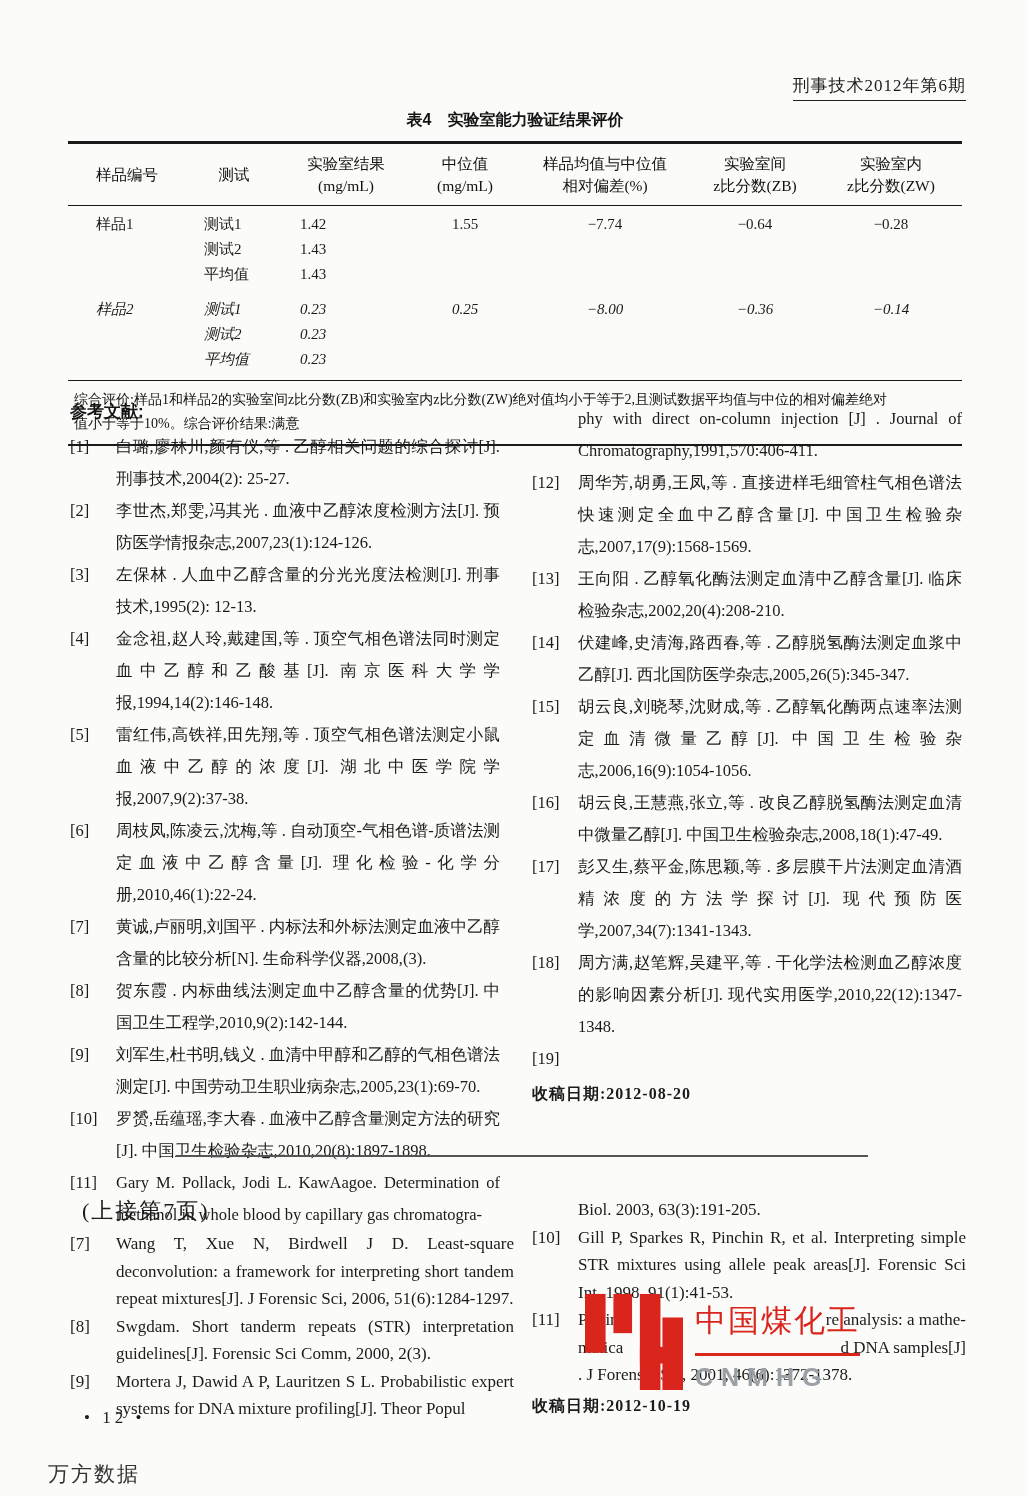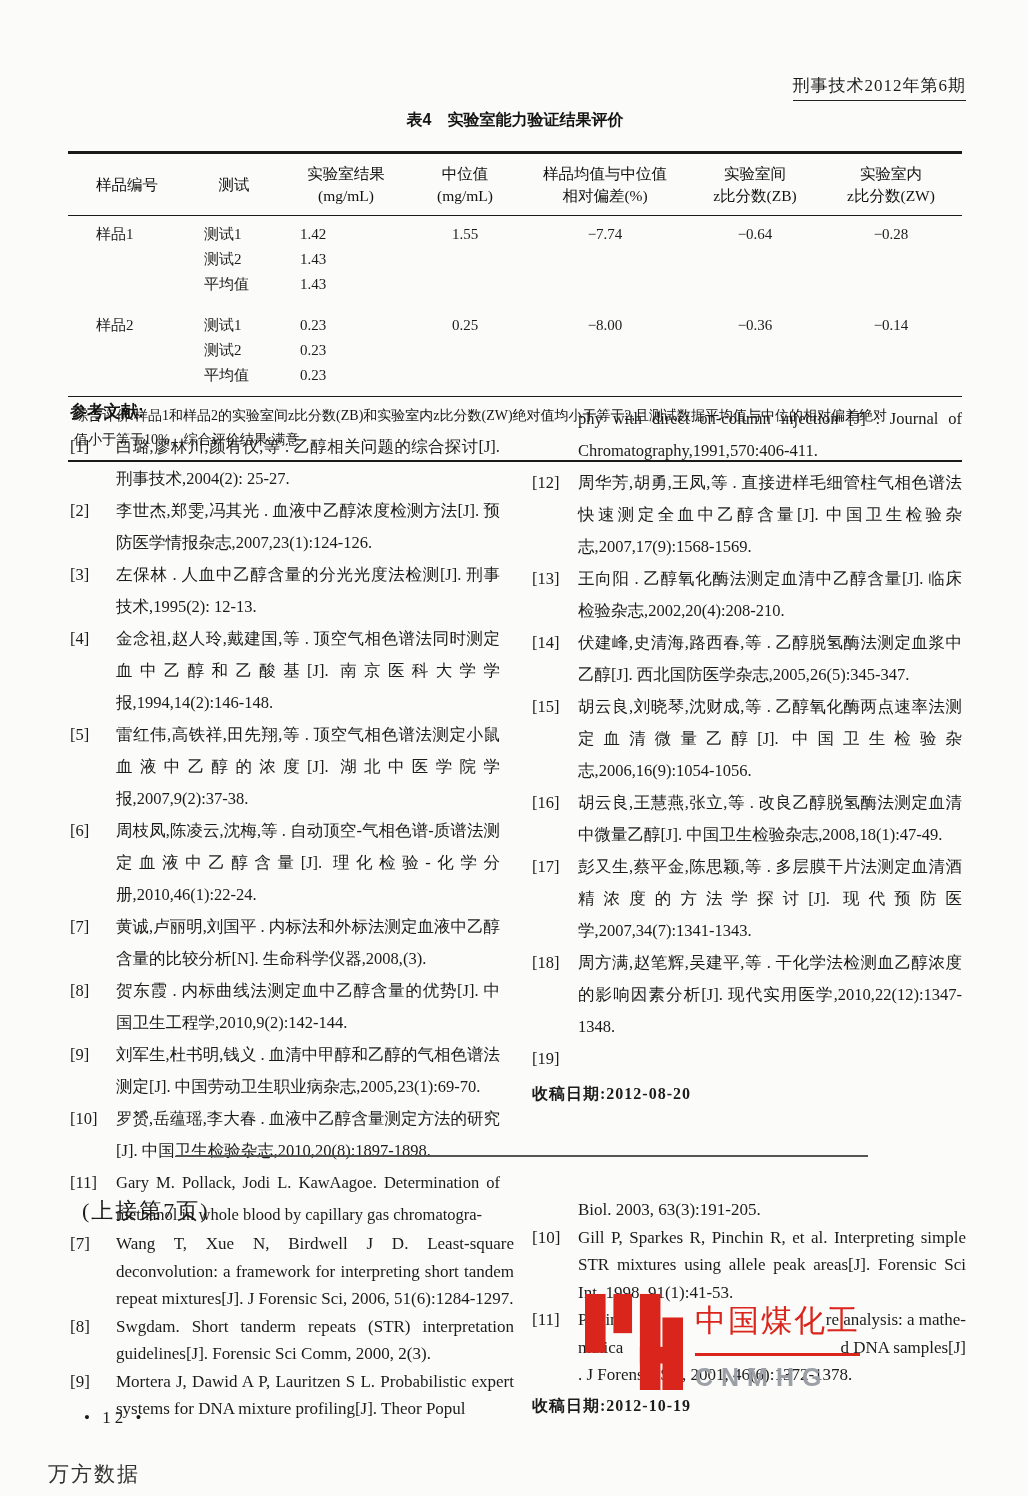--- a/index.html
+++ b/index.html
@@ -11,35 +11,35 @@
   }
   
   .journal-header{
     position:absolute;top:74px;right:62px;
     font-size:17px;letter-spacing:1px;
     border-bottom:1.5px solid #222;padding-bottom:3px;
   }
   
   .table-block{position:absolute;left:68px;top:110px;width:894px;}
   .table-title{
-    text-align:center;font-size:16px;margin-bottom:20px;
+    text-align:center;font-size:16px;margin-bottom:10px;
     font-family:"Liberation Sans","DejaVu Sans",sans-serif;font-weight:bold;color:#141414;
   }
   .table-title .tlabel{margin-right:16px;}
   .ptable{border-top:3px solid #1a1a1a;border-bottom:2.5px solid #1a1a1a;}
   .thead{
     display:grid;grid-template-columns:118px 96px 128px 110px 170px 130px 142px;
     border-bottom:1.5px solid #1a1a1a;padding:9px 0 8px 0;
   }
   .th{display:flex;flex-direction:column;justify-content:center;text-align:center;
       font-size:15.5px;line-height:22px;color:#111;}
   .tbody{padding:6px 0 8px 0;border-bottom:1.5px solid #1a1a1a;}
   .trow{display:grid;grid-template-columns:118px 96px 128px 110px 170px 130px 142px;
         font-size:15px;}
-  .trow + .trow{margin-top:16px;}
+  .trow + .trow{margin-top:10px;font-style:italic;}
   .td{line-height:25px;text-align:center;}
   .td.left1{text-align:left;padding-left:28px;}
   .td.left2{text-align:left;padding-left:18px;}
   .note{font-size:14px;line-height:24px;padding:7px 6px 8px 6px;white-space:nowrap;color:#141414;}
   
   .refs-heading{
     position:absolute;left:70px;top:400px;font-size:17px;font-weight:bold;
     font-family:"Liberation Sans","DejaVu Sans",sans-serif;color:#141414;
   }
   .refcol{position:absolute;width:430px;font-size:16.5px;line-height:32px;text-align:justify;}

